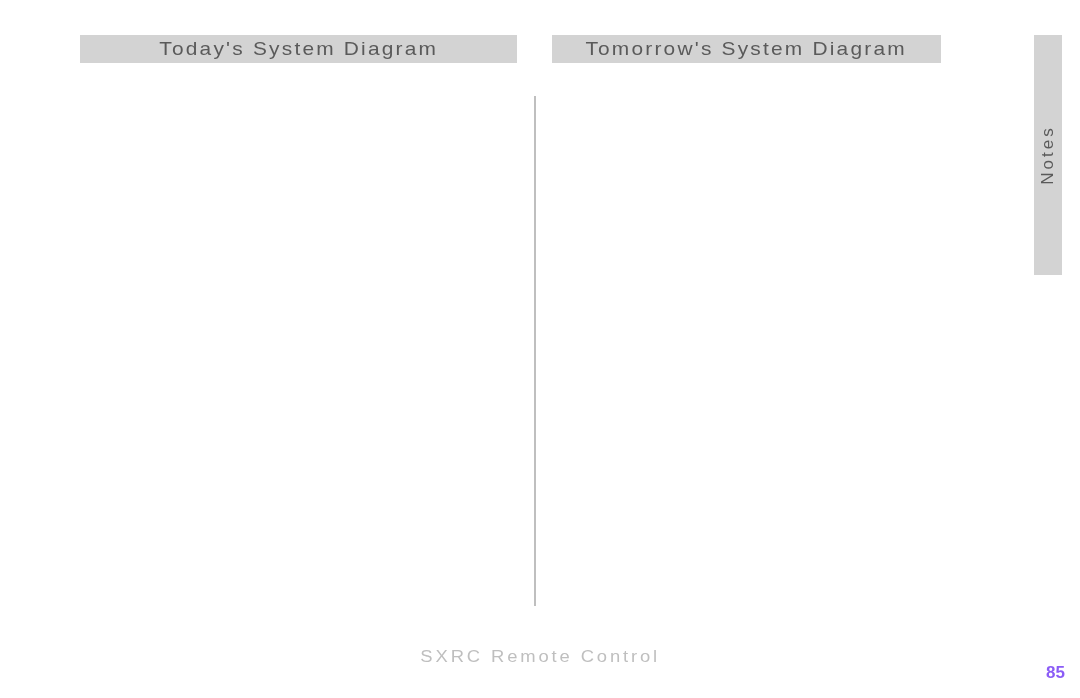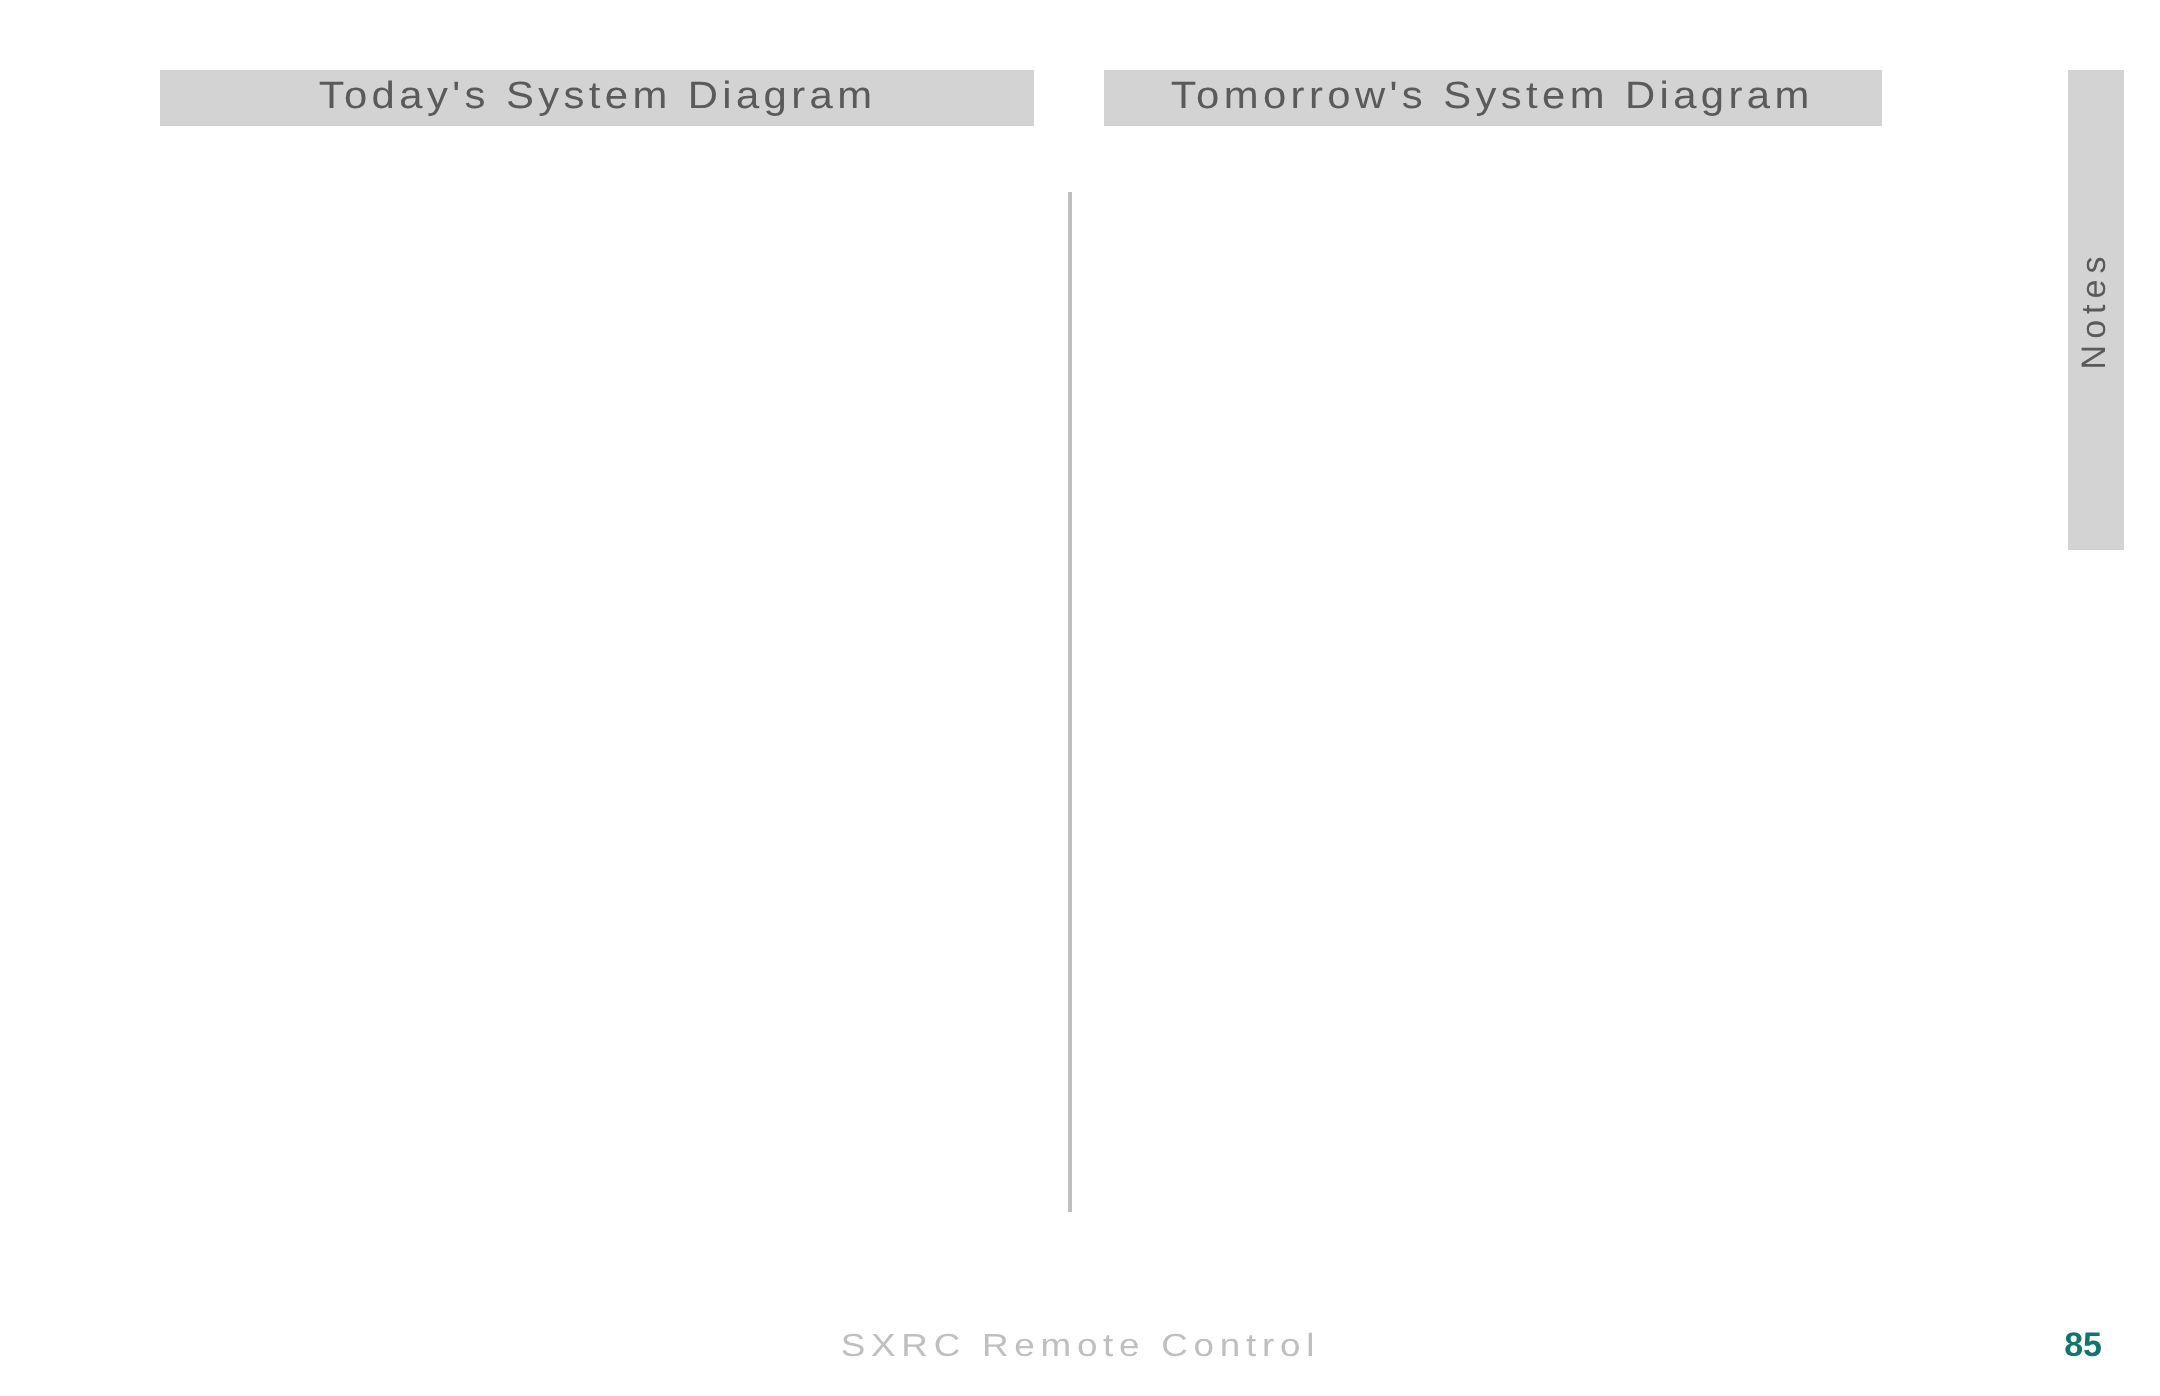--- a/index.html
+++ b/index.html
@@ -71,41 +71,41 @@
     .divider {
       position: absolute;
       left: 534px;
       top: 96px;
       width: 2px;
       height: 510px;
       background: #bfbfbf;
     }
     .footer {
       position: absolute;
-      bottom: 15px;
+      bottom: 32px;
       left: 0;
       width: 100%;
       display: flex;
       align-items: flex-end;
       justify-content: center;
     }
     .footer-title {
       font-size: 16px;
       letter-spacing: 2.5px;
       color: #bfbfbf;
       font-stretch: ultra-expanded;
       transform: scaleX(1.15);
     }
     .page-number {
       position: absolute;
-      right: 29px;
+      right: 15px;
       bottom: 15px;
       font-size: 17px;
       font-weight: bold;
-      color: #0f766e;
+      color: #8b5cf6;
       font-family: Arial, sans-serif;
     }
     .left-content {
       position: absolute;
       left: 80px;
       top: 70px;
       width: 437px;
       height: 540px;
     }
     .right-content {

